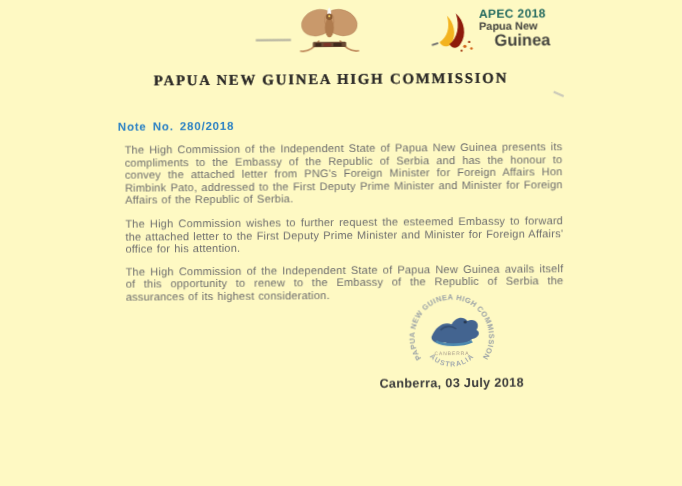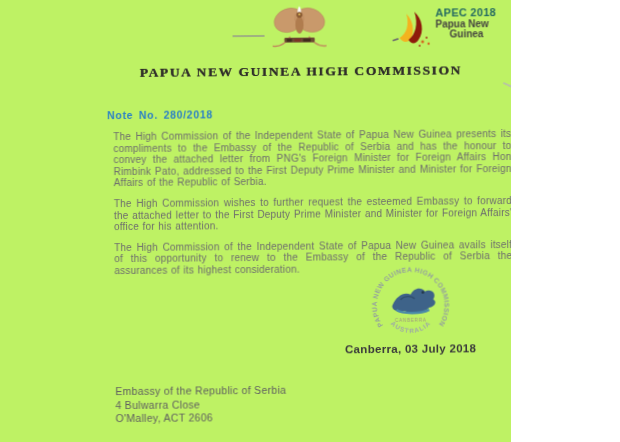--- a/index.html
+++ b/index.html
@@ -1,33 +1,33 @@
 <!DOCTYPE html>
 <html><head>
 <meta charset="utf-8">
 <style>
   html,body{margin:0;padding:0;background:#ffffff;}
   .page{
-    position:relative;width:511px;height:442px;overflow:hidden;
-    background:#bef264;font-family:"Liberation Sans",sans-serif;
+    position:relative;width:620px;height:442px;overflow:hidden;
+    background:#fef9c3;font-family:"Liberation Sans",sans-serif;
   }
   .letter{
     position:absolute;inset:0;
     transform:rotate(-0.45deg);
     filter:blur(0.22px);
   }
   
   .emblem{position:absolute;left:266px;top:2px;width:70px;height:58px;}
   .emblem-dash{position:absolute;left:234px;top:35px;width:32px;height:2px;background:#8f8f8f;opacity:.65;}
   .apec-logo{position:absolute;left:391px;top:6px;display:flex;align-items:flex-start;}
   .apec-swoosh{width:44px;height:44px;}
   .apec-text{margin-left:2px;margin-top:3px;line-height:1.05;}
   .apec-l1{font-size:11px;font-weight:700;color:#256b60;letter-spacing:.3px;}
   .apec-l2{font-size:10px;font-weight:700;color:#45453f;}
-  .apec-l3{font-size:10px;font-weight:700;color:#45453f;margin-left:14px;}
+  .apec-l3{font-size:15px;font-weight:700;color:#45453f;margin-left:14px;}
   .title{
     position:absolute;left:0;top:64px;width:604px;text-align:center;
     font-family:"Liberation Serif",serif;font-weight:700;font-size:13.5px;
     letter-spacing:1.6px;color:#2d2b28;text-shadow:0 0 .4px #2d2b28;
   }
   
   .note-no{
     position:absolute;left:108px;top:108px;
     font-size:10.5px;font-weight:700;color:#2c82c4;
     letter-spacing:.7px;word-spacing:2px;
@@ -117,20 +117,15 @@
         <path d="M22,40 C26,30 34,26 40,29 C43,23 50,21 54,26 C60,23 66,28 62,34 C66,36 64,41 58,42 C52,48 40,48 34,45 C28,46 22,45 22,40 Z" fill="#33578c"></path>
         <path d="M26,44 C32,48 50,48 58,44" stroke="#3f7fae" stroke-width="2.4" fill="none"></path>
         <path d="M30,34 C34,30 40,30 44,33" stroke="#24406e" stroke-width="1.4" fill="none"></path>
         <circle cx="52" cy="27" r="1.4" fill="#16294a"></circle>
       </g>
       <text x="40" y="56" font-size="4.4" letter-spacing="0.8" fill="#9b8d80" text-anchor="middle" font-family="Liberation Sans, sans-serif">CANBERRA</text>
     </svg>
 
     <div class="dateline">Canberra, 03 July 2018</div>
 
-    <div class="recipient">
-      <div>Embassy of the Republic of Serbia</div>
-      <div>4 Bulwarra Close</div>
-      <div>O'Malley, ACT 2606</div>
-    </div>
 
   </div>
 </div>
 
 </body></html>

